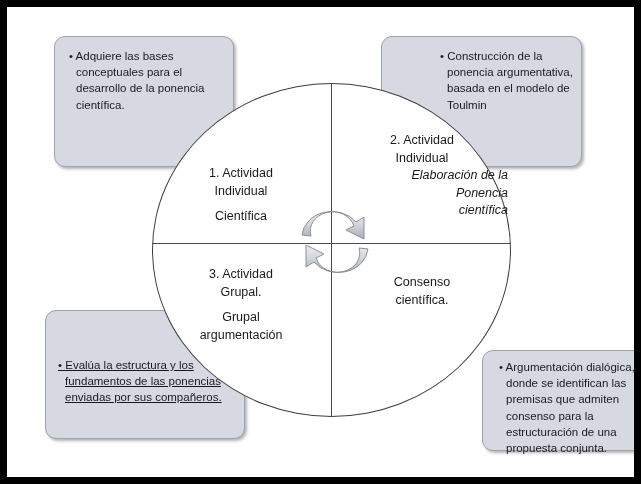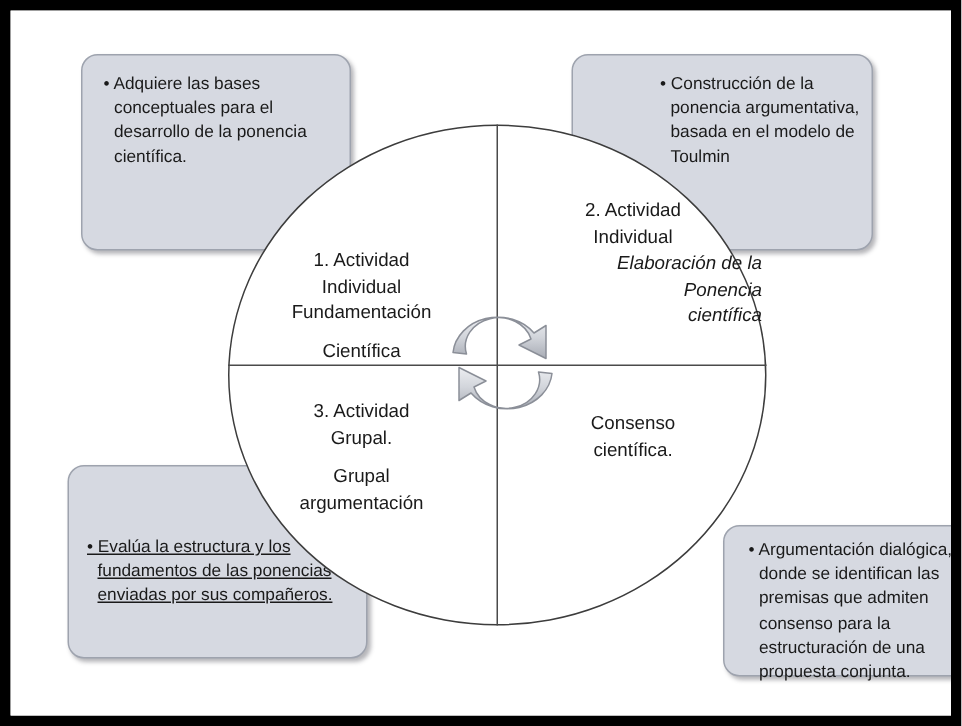--- a/index.html
+++ b/index.html
@@ -138,21 +138,20 @@
     </div>
 
     <div id="circle-wrap">
       <div id="circle"></div>
       <div class="divider" id="divider-v"></div>
       <div class="divider" id="divider-h"></div>
 
       <div class="quad" id="quad-1">
         <span class="line">1. Actividad</span>
         <span class="line">Individual</span>
-        <span class="line">Fundamentación</span>
         <span class="gap"></span>
         <span class="line">Científica</span>
       </div>
 
       <div class="quad" id="quad-2">
         <span class="line">2. Actividad</span>
         <span class="line">Individual</span>
         <span class="line ital">Elaboración de la</span>
         <span class="line ital">Ponencia</span>
         <span class="line ital">científica</span>

